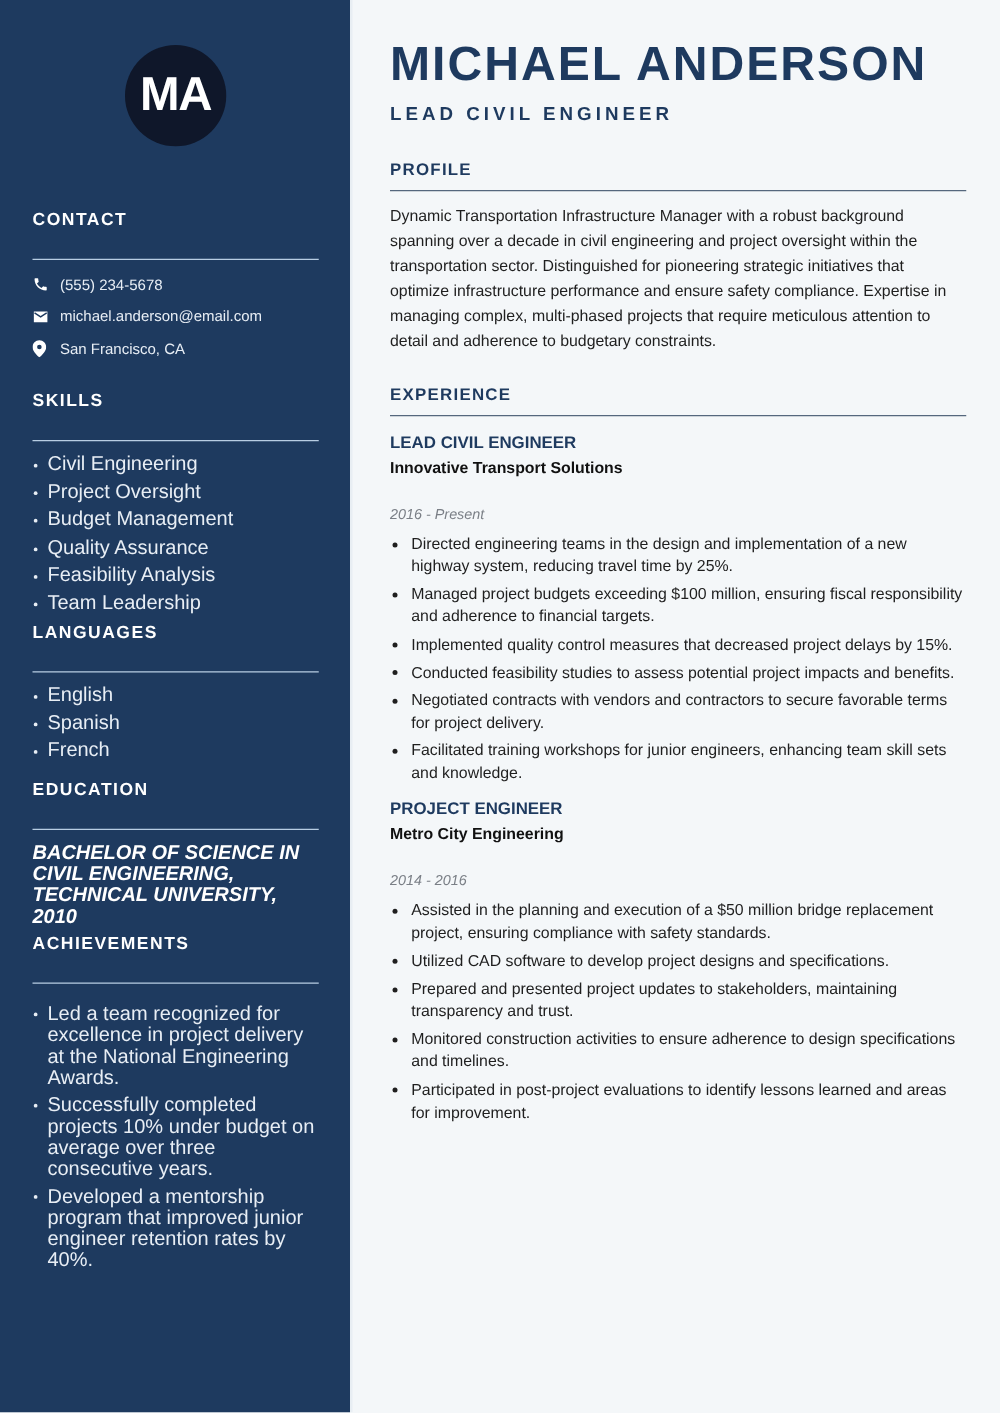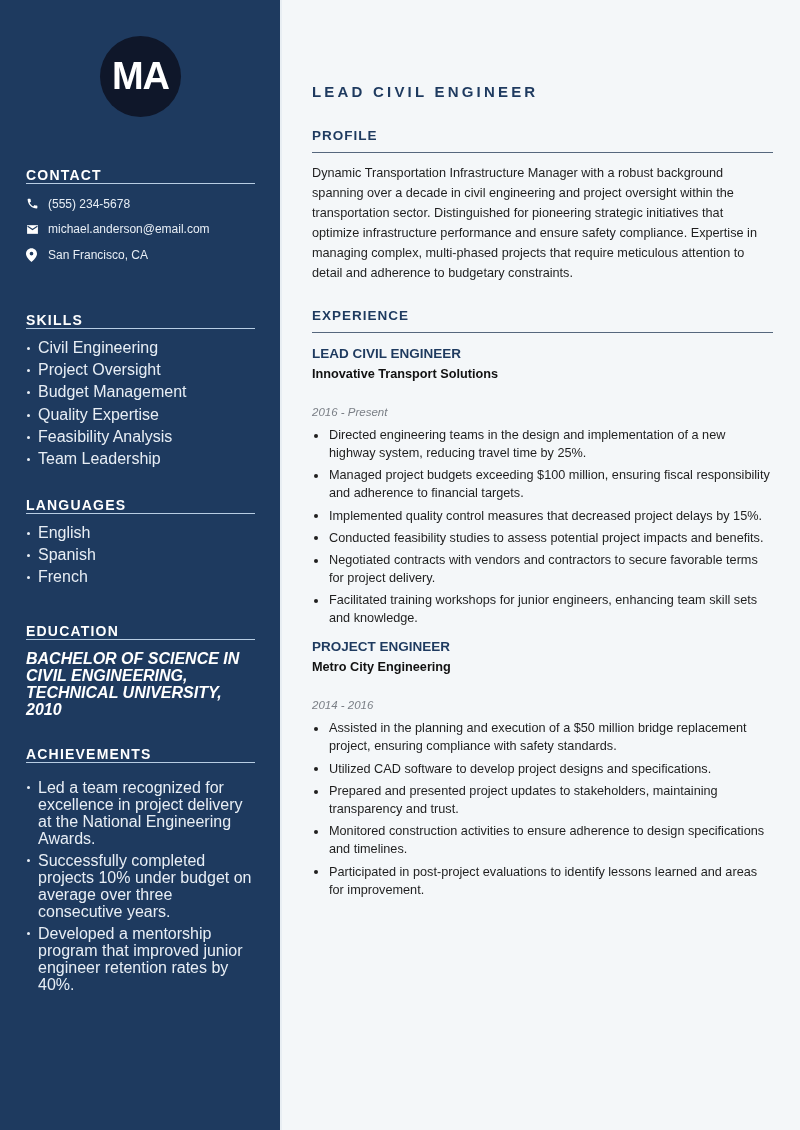--- a/index.html
+++ b/index.html
@@ -2,21 +2,21 @@
 <html><head>
 <meta charset="utf-8">
 <style>
   * { margin: 0; padding: 0; box-sizing: border-box; }
   html, body { width: 800px; height: 1130px; overflow: hidden; }
   body { font-family: "Liberation Sans", "DejaVu Sans", sans-serif; background: #f4f7f9; color: #1a1a1a; position: relative; }
   .sidebar { position: absolute; left: 0; top: 0; width: 280px; height: 1130px; background: #1e3a5f; color: #ffffff; padding: 0 26px; }
   .main { position: absolute; left: 280px; top: 0; width: 520px; height: 1130px; background: #f4f7f9; padding: 0 29px 0 30px; border-left: 2px solid #e8eef3; }
   .avatar { position: absolute; left: 100px; top: 36px; width: 81px; height: 81px; border-radius: 50%; background: #0f172a; color: #fff; display: flex; align-items: center; justify-content: center; font-weight: bold; font-size: 38px; letter-spacing: -1px; }
   .side-sec { position: absolute; left: 26px; width: 229px; }
-  .side-title { font-weight: bold; font-size: 14px; letter-spacing: 1.2px; color: #fff; padding-bottom: 0; border-bottom: 1.5px solid #b8cde3; }
+  .side-title { font-weight: bold; font-size: 14px; letter-spacing: 1.2px; color: #fff; padding-bottom: 24px; border-bottom: 1.5px solid #b8cde3; }
   .contact-row { display: flex; align-items: center; font-size: 12px; color: #e8eef5; height: 25.5px; }
   .contact-row .ic { width: 22px; display: inline-flex; align-items: center; }
   .blist { list-style: none; margin-top: 8px; }
   .blist li { position: relative; padding-left: 12px; font-size: 16px; color: #e8eef5; line-height: 22.2px; }
   .blist li::before { content: ""; position: absolute; left: 1px; top: 10px; width: 3px; height: 3px; border-radius: 50%; background: #e8eef5; }
   .ach li { line-height: 17px; margin-bottom: 5px; }
   .ach li::before { top: 7px; }
   .edu { font-weight: bold; font-size: 16px; line-height: 17px; color: #fff; margin-top: 10px; font-style: italic; }
   .name { position: absolute; left: 30px; top: 30px; font-weight: bold; font-size: 38.5px; color: #1e3a5f; letter-spacing: 1.6px; white-space: nowrap; }
   .role { position: absolute; left: 30px; top: 83px; font-size: 15px; color: #1e3a5f; letter-spacing: 3.2px; }
@@ -68,21 +68,21 @@
       </div>
     </div>
   </section>
 
   <section class="side-sec" style="top:312px;">
     <h3 class="side-title">SKILLS</h3>
     <ul class="blist">
       <li>Civil Engineering</li>
       <li>Project Oversight</li>
       <li>Budget Management</li>
-      <li>Quality Expertise</li>
+      <li>Quality Assurance</li>
       <li>Feasibility Analysis</li>
       <li>Team Leadership</li>
     </ul>
   </section>
 
   <section class="side-sec" style="top:497px;">
     <h3 class="side-title">LANGUAGES</h3>
     <ul class="blist">
       <li>English</li>
       <li>Spanish</li>
@@ -99,20 +99,21 @@
     <h3 class="side-title">ACHIEVEMENTS</h3>
     <ul class="blist ach" style="margin-top:16px;">
       <li>Led a team recognized for excellence in project delivery at the National Engineering Awards.</li>
       <li>Successfully completed projects 10% under budget on average over three consecutive years.</li>
       <li>Developed a mentorship program that improved junior engineer retention rates by 40%.</li>
     </ul>
   </section>
 </aside>
 
 <main class="main">
+  <h1 class="name">MICHAEL ANDERSON</h1>
   <h2 class="role">LEAD CIVIL ENGINEER</h2>
 
   <section class="main-sec" style="top:128px;">
     <h3 class="main-title">PROFILE</h3>
     <p class="profile">Dynamic Transportation Infrastructure Manager with a robust background spanning over a decade in civil engineering and project oversight within the transportation sector. Distinguished for pioneering strategic initiatives that optimize infrastructure performance and ensure safety compliance. Expertise in managing complex, multi-phased projects that require meticulous attention to detail and adherence to budgetary constraints.</p>
   </section>
 
   <section class="main-sec" style="top:308px;">
     <h3 class="main-title">EXPERIENCE</h3>
 

